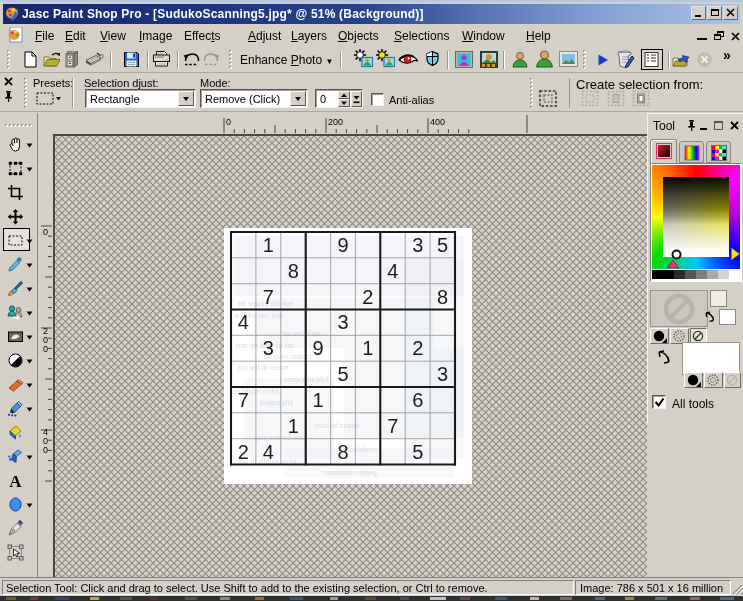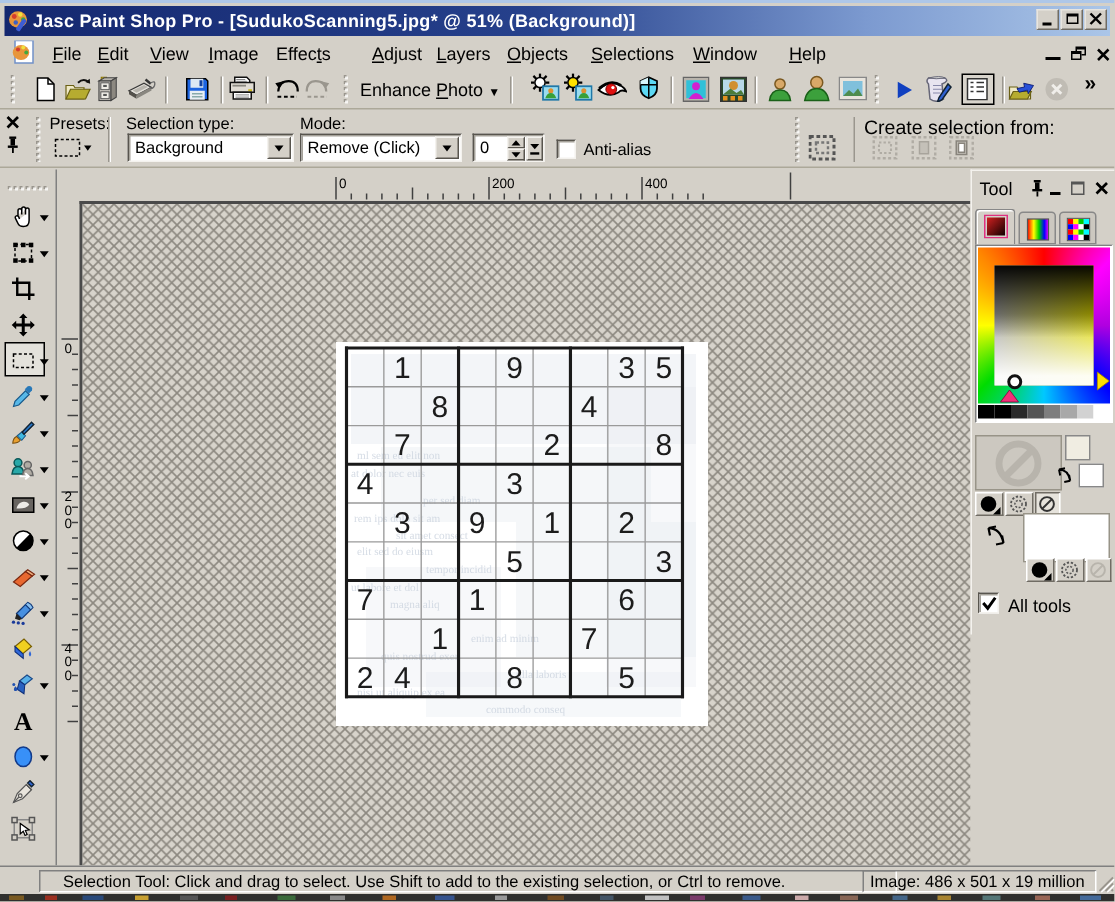--- a/index.html
+++ b/index.html
@@ -282,23 +282,23 @@
     <rect x="1" y="25" width="2" height="2" fill="#fff" opacity="0.8"></rect>
     <rect x="0" y="28" width="2" height="2" fill="#9a968e"></rect>
     <rect x="1" y="29" width="2" height="2" fill="#fff" opacity="0.8"></rect>
   </svg>
 <div class="abs" style="left:33px;top:77px;font-size:11px;">Presets:</div>
 <svg class="abs" style="left:36px;top:91px;" width="26" height="15">
     <rect x="1" y="2" width="16" height="11" fill="none" stroke="#000" stroke-width="1" stroke-dasharray="2 1.5"></rect>
     <path d="M20 6 l5 0 -2.5 3.5 z" fill="#000"></path>
   </svg>
 <div class="abs" style="left:72px;top:78px;width:2px;height:30px;border-left:1px solid #9a968e;border-right:1px solid #fff;"></div>
-<div class="abs" style="left:84px;top:77px;font-size:11px;">Selection type:</div>
+<div class="abs" style="left:84px;top:77px;font-size:11px;">Selection djust:</div>
 <div class="abs" style="left:85px;top:89px;width:111px;height:19px;background:#fff;border:1px solid;border-color:#58554e #f4f2ee #f4f2ee #58554e;box-shadow:inset 1px 1px 0 #a5a29a;">
-    <div style="position:absolute;left:4px;top:3px;font-size:11px;">Background</div>
+    <div style="position:absolute;left:4px;top:3px;font-size:11px;">Rectangle</div>
     <div style="position:absolute;right:1px;top:1px;width:16px;height:15px;background:#d4d0c8;border:1px solid;border-color:#f4f2ee #58554e #58554e #f4f2ee;">
       <svg style="display:block" width="14" height="13">
         <path d="M4 5 h6 l-3 4 z" fill="#000"></path>
       </svg>
     </div>
   </div>
 <div class="abs" style="left:200px;top:77px;font-size:11px;">Mode:</div>
 <div class="abs" style="left:200px;top:89px;width:108px;height:19px;background:#fff;border:1px solid;border-color:#58554e #f4f2ee #f4f2ee #58554e;box-shadow:inset 1px 1px 0 #a5a29a;">
     <div style="position:absolute;left:4px;top:3px;font-size:11px;">Remove (Click)</div>
     <div style="position:absolute;right:1px;top:1px;width:16px;height:15px;background:#d4d0c8;border:1px solid;border-color:#f4f2ee #58554e #58554e #f4f2ee;">
@@ -786,22 +786,22 @@
 <svg class="abs" style="left:703px;top:310px;" width="15" height="15">
     <path d="M3 3 q6 0 7.5 7.5 M3 3 l4-0.8 M3 3 l0.8 4 M10.5 10.5 l-4 0.8 M10.5 10.5 l-0.8-4" fill="none" stroke="#000" stroke-width="1.3"></path>
   </svg>
 <div class="abs" style="left:652px;top:395px;width:14px;height:14px;background:#fff;border:1px solid;border-color:#58554e #f4f2ee #f4f2ee #58554e;box-shadow:inset 1px 1px 0 #a5a29a;"></div>
 <svg class="abs" style="left:654px;top:397px;" width="11" height="11">
     <path d="M1.5 5 l3 3.5 L9.5 1.5" fill="none" stroke="#000" stroke-width="2"></path>
   </svg>
 <div class="abs" style="left:672px;top:397px;font-size:12px;">All tools</div>
 
 <div class="abs" style="left:0;top:577px;width:743px;height:19px;background:#d4d0c8;border-top:1px solid #808080;">
-  <div style="position:absolute;left:2px;top:2px;width:572px;height:15px;border:1px solid;border-color:#808080 #fff #fff #808080;font-size:11px;padding:1px 0 0 15px;white-space:nowrap;overflow:hidden;margin-left:24px;">Selection Tool: Click and drag to select. Use Shift to add to the existing selection, or Ctrl to remove.</div>
-  <div style="position:absolute;left:575px;top:2px;width:156px;height:15px;border:1px solid;border-color:#808080 #fff #fff #808080;font-size:11px;padding:1px 0 0 4px;">Image:  486 x 501 x 19 million</div>
+  <div style="position:absolute;left:2px;top:2px;width:572px;height:15px;border:1px solid;border-color:#808080 #fff #fff #808080;font-size:11px;padding:1px 0 0 3px;white-space:nowrap;overflow:hidden;">Selection Tool: Click and drag to select. Use Shift to add to the existing selection, or Ctrl to remove.</div>
+  <div style="position:absolute;left:575px;top:2px;width:156px;height:15px;border:1px solid;border-color:#808080 #fff #fff #808080;font-size:11px;padding:1px 0 0 4px;">Image:  786 x 501 x 16 million</div>
     <svg style="position:absolute;left:732px;top:6px;" width="11" height="11">
       <path d="M10 1 L1 10 M10 5 L5 10 M10 9 L9 10" stroke="#9a968e" stroke-width="1.2"></path>
       <path d="M11 2 L2 11 M11 6 L6 11" stroke="#fff" stroke-width="1"></path>
     </svg>
 </div>
 
 <div class="abs" style="left:0;top:596px;width:743px;height:5px;background:#30302e;overflow:hidden;">
     <div style="position:absolute;left:6px;top:1px;width:10px;height:3px;background:#7a5a22;"></div>
     <div style="position:absolute;left:30px;top:1px;width:8px;height:3px;background:#9c3020;"></div>
     <div style="position:absolute;left:55px;top:1px;width:14px;height:3px;background:#2a4a7a;"></div>

